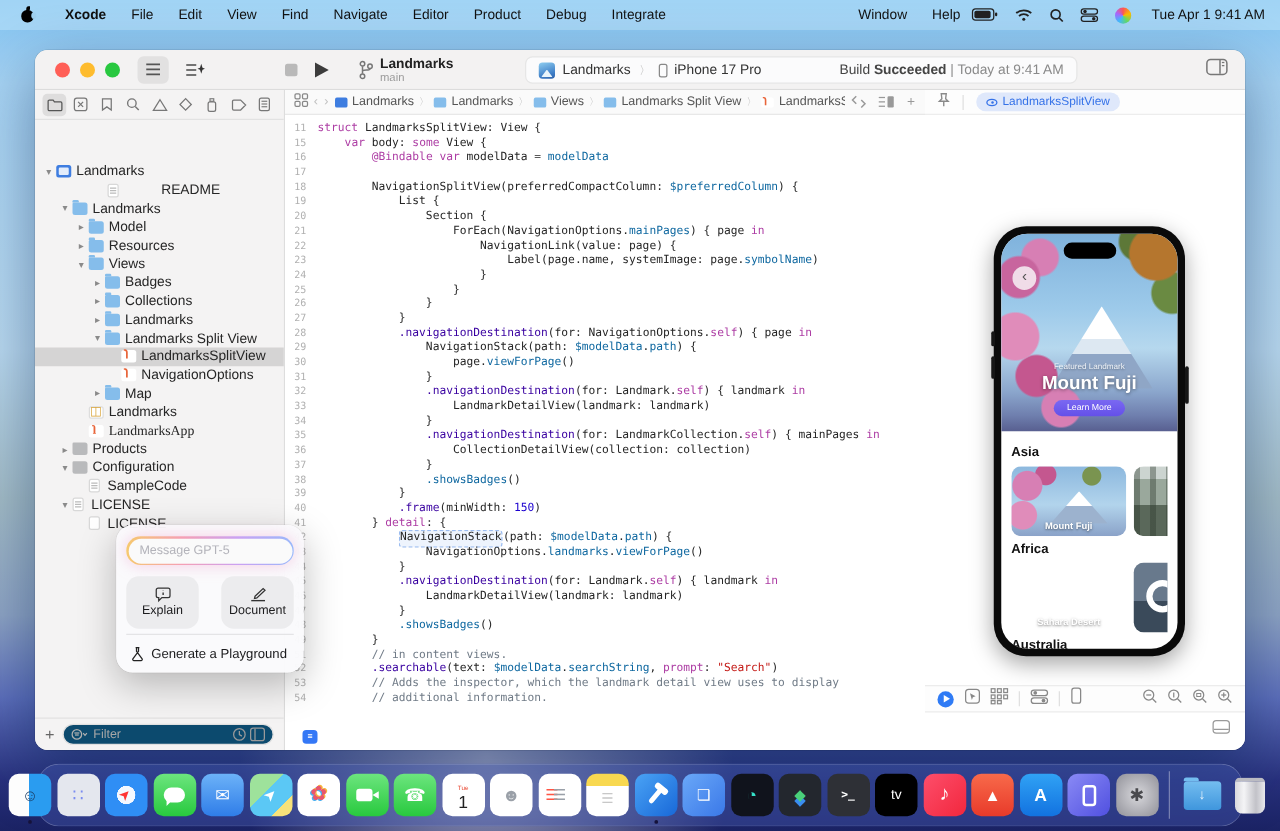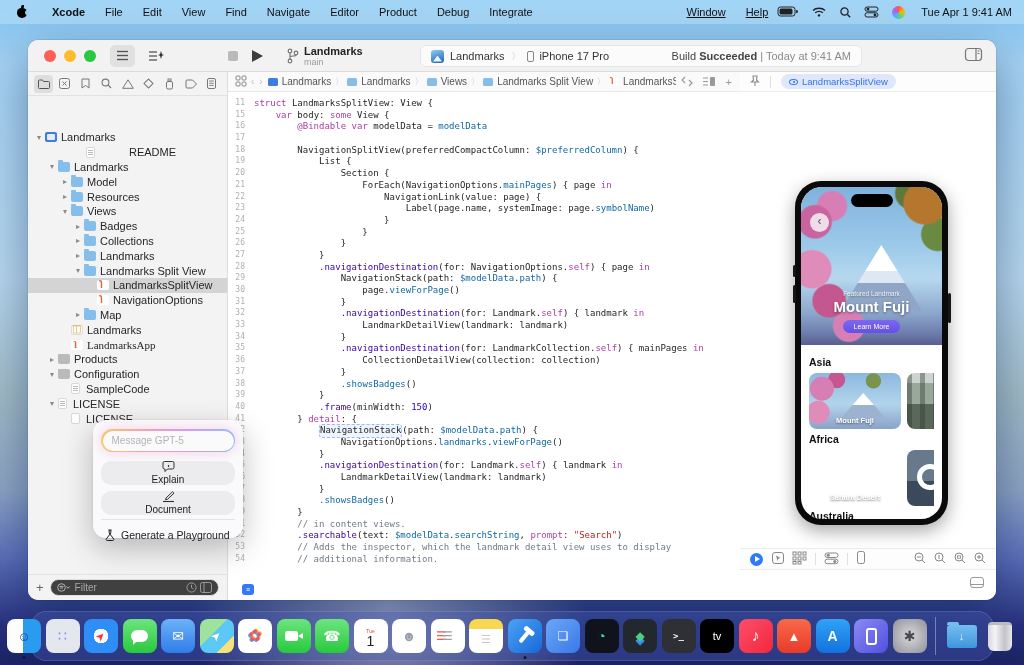--- a/index.html
+++ b/index.html
@@ -64,29 +64,29 @@
   .ticn.proj { background:#3e7de0; } .ticn.proj:before{content:"";position:absolute;inset:2px;background:rgba(255,255,255,.85);border-radius:1px;}
   .ticn.folder { background:#85bdeb; border-radius:1px 2px 2px 2px;} .ticn.folder:before{content:"";position:absolute;left:0;top:-2px;width:5px;height:2px;background:#85bdeb;border-radius:1px 1px 0 0;}
   .ticn.folderg { background:#b9babc; border-radius:1px 2px 2px 2px;}
   .ticn.swift { background:#fff; }  .ticn.swift:before{content:"ɿ";position:absolute;left:2px;top:-3px;color:#e8653a;font-size:10px;font-weight:bold;}
   .ticn.asset { background:#fff; border:1px solid #ddd;} .ticn.asset:before{content:"◫";position:absolute;left:0px;top:-3px;color:#d9a43a;font-size:10px;}
   .ticn.doc,.ticn.readme,.ticn.docp { background:#fff; border:1px solid #d8d8d8; width:9px; height:11px; margin-right:6px;}
   .ticn.readme:before,.ticn.doc:before{content:"";position:absolute;left:1px;top:2px;width:5px;height:1px;background:#bbb;box-shadow:0 2px 0 #bbb,0 4px 0 #bbb;}
   
   .filterbar { position:absolute; left:0; bottom:0; height:26px; right:0; display:flex; align-items:center; padding:0 8px; gap:6px; border-top:1px solid #e2e2e2;}
   .plus { color:#666; font-size:13px; }
-  .filterfield { flex:1; height:17px; background:#404040; border:1px solid #e0e0e0; border-radius:9px; display:flex; align-items:center; font-size:10px; color:#a7a7a7; padding:0 6px; gap:4px;}
+  .filterfield { flex:1; height:17px; background:#0c4a6e; border:1px solid #e0e0e0; border-radius:9px; display:flex; align-items:center; font-size:10px; color:#a7a7a7; padding:0 6px; gap:4px;}
   .filterfield .right { margin-left:auto; display:flex; gap:3px; color:#9a9a9a;}
   
   .gptpop { position:absolute; left:65px; top:380px; width:150px; height:118px; background:rgba(250,250,252,.97);
     border-radius:13px; box-shadow:0 10px 30px rgba(0,0,0,.25), 0 0 0 .5px rgba(0,0,0,.08); z-index:5; padding:9px 8px 0; }
   .gptinput-wrap { padding:1.5px; border-radius:12px; background:linear-gradient(90deg,#f6c96e,#f59fb4,#caa1f2,#9ab8fa);
     box-shadow:0 0 12px rgba(240,170,210,.55); }
   .gptinput { height:20px; background:#fafafa; border-radius:11px; font-size:10px; color:#b3b3ba; display:flex; align-items:center; padding:0 9px;}
-  .gptbtns { display:flex; gap:6px; margin-top:9px;flex-direction:column; }
+  .gptbtns { display:flex; gap:18px; margin-top:9px; }
   .gptbtn { flex:1; height:42px; background:#ececee; border-radius:10px; display:flex; flex-direction:column; align-items:center; justify-content:center; gap:2px; font-size:10px; color:#1c1c1e;}
   .gptbtn svg { display:block; }
   .gptfoot { display:flex; align-items:center; gap:6px; height:30px; margin-top:4px; border-top:1px solid #e4e4e6; font-size:10.5px; color:#1c1c1e; padding-left:4px;}
   
   .editor { position:absolute; left:200px; top:32px; width:512px; bottom:0; background:#fff; }
   .jumpbar { height:20px; display:flex; align-items:center; font-size:10px; color:#555; border-bottom:1px solid #e8e8e8; padding:0 8px; gap:5px; background:#fafafa;}
   .jumpbar .grid { color:#888; letter-spacing:-1px; }
   .jumpbar .nav { color:#c0c0c0; }
   .crumbs { display:flex; align-items:center; gap:4px; white-space:nowrap; overflow:hidden;}
   .crumb { display:flex; align-items:center; gap:4px; }
@@ -227,21 +227,21 @@
       <span class="mitem">Edit</span>
       <span class="mitem">View</span>
       <span class="mitem">Find</span>
       <span class="mitem">Navigate</span>
       <span class="mitem">Editor</span>
       <span class="mitem">Product</span>
       <span class="mitem">Debug</span>
       <span class="mitem">Integrate</span>
     </span>
   <span class="spacer"></span>
-  <span id="menu-items-right" style="display:flex;text-decoration:underline;">
+  <span id="menu-items-right" style="display:flex;">
       <span class="mitem">Window</span>
       <span class="mitem">Help</span>
     </span>
   <span class="status">
     <svg width="20" height="10" viewBox="0 0 20 10">
         <rect x="0" y="0" width="17" height="9" rx="2.5" fill="none" stroke="#222" stroke-width="1"></rect>
         <rect x="1.5" y="1.5" width="13" height="6" rx="1.5" fill="#222"></rect>
         <rect x="18" y="3" width="1.8" height="3" rx="1" fill="#222"></rect>
       </svg>
     <svg width="14" height="10" viewBox="0 0 14 10">

